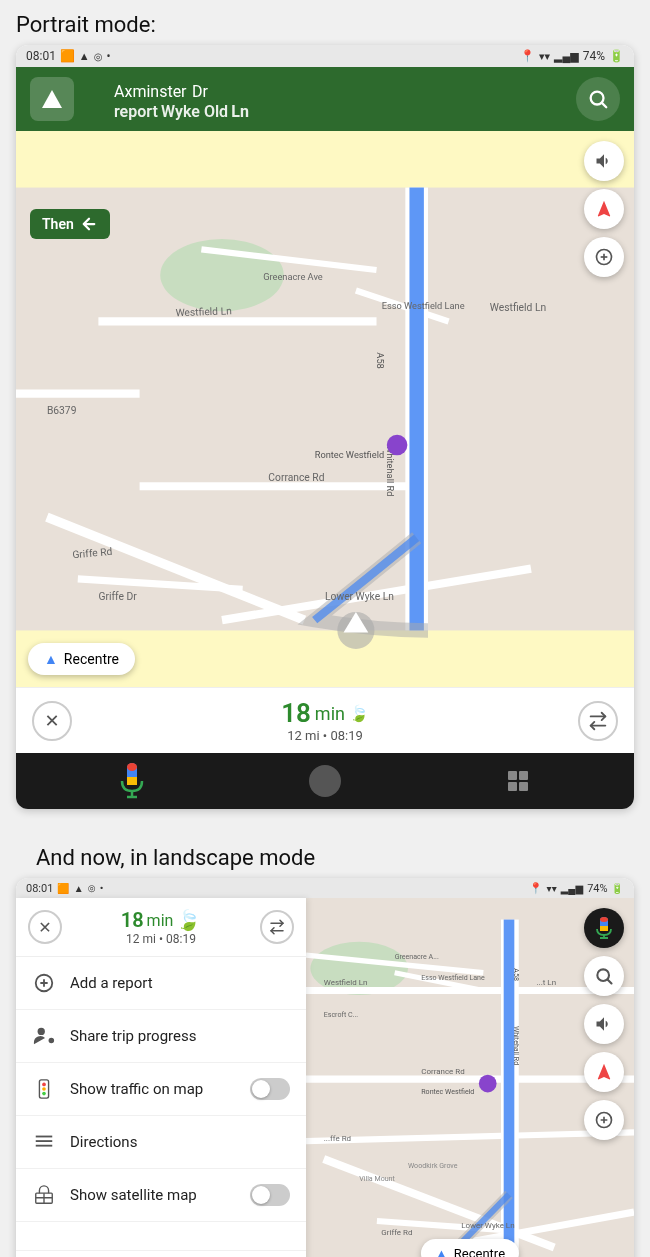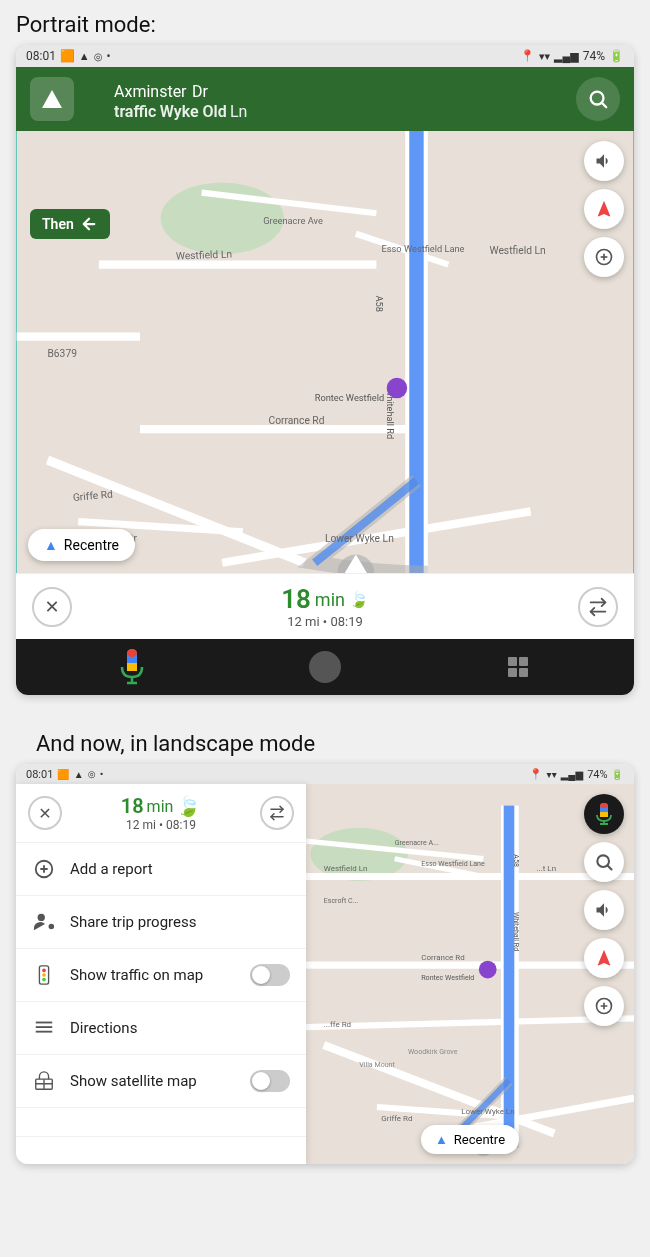--- a/index.html
+++ b/index.html
@@ -93,22 +93,22 @@
       border-radius: 6px;
       display: flex;
       align-items: center;
       gap: 6px;
       z-index: 10;
     }
 
     
     .map-area {
       position: relative;
-      height: 442px;
-      background: #14b8a6;
+      height: 556px;
+      background: #fef9c3;
       overflow: hidden;
       text-decoration: underline;
     }
 
     
     .map-controls {
       position: absolute;
       right: 10px;
       top: 10px;
       display: flex;
@@ -383,23 +383,23 @@
   <div class="nav-header" style="background: #2d6a2d; gap: 40px;">
     <div class="nav-arrow-box">
       <div class="nav-arrow-up"></div>
     </div>
     <div class="nav-text">
       <div class="nav-street">
         <span>Axminster</span>
         <span style="font-weight:400; font-size:16px;">Dr</span>
       </div>
       <div class="nav-towards">
-        <span>traffic</span>
+        <span>report</span>
         <span style="font-size:16px; font-weight:600;">Wyke Old</span>
-        <span style="font-size:16px; font-weight:400;">Ln</span>
+        <span style="font-size:16px; font-weight:700;">Ln</span>
       </div>
     </div>
     <div class="nav-search-btn">
       <svg width="22" height="22" viewBox="0 0 24 24" fill="white">
         <circle cx="11" cy="11" r="7" stroke="white" stroke-width="2.5" fill="none"></circle>
         <line x1="16.5" y1="16.5" x2="21" y2="21" stroke="white" stroke-width="2.5" stroke-linecap="round"></line>
       </svg>
     </div>
   </div>
 

